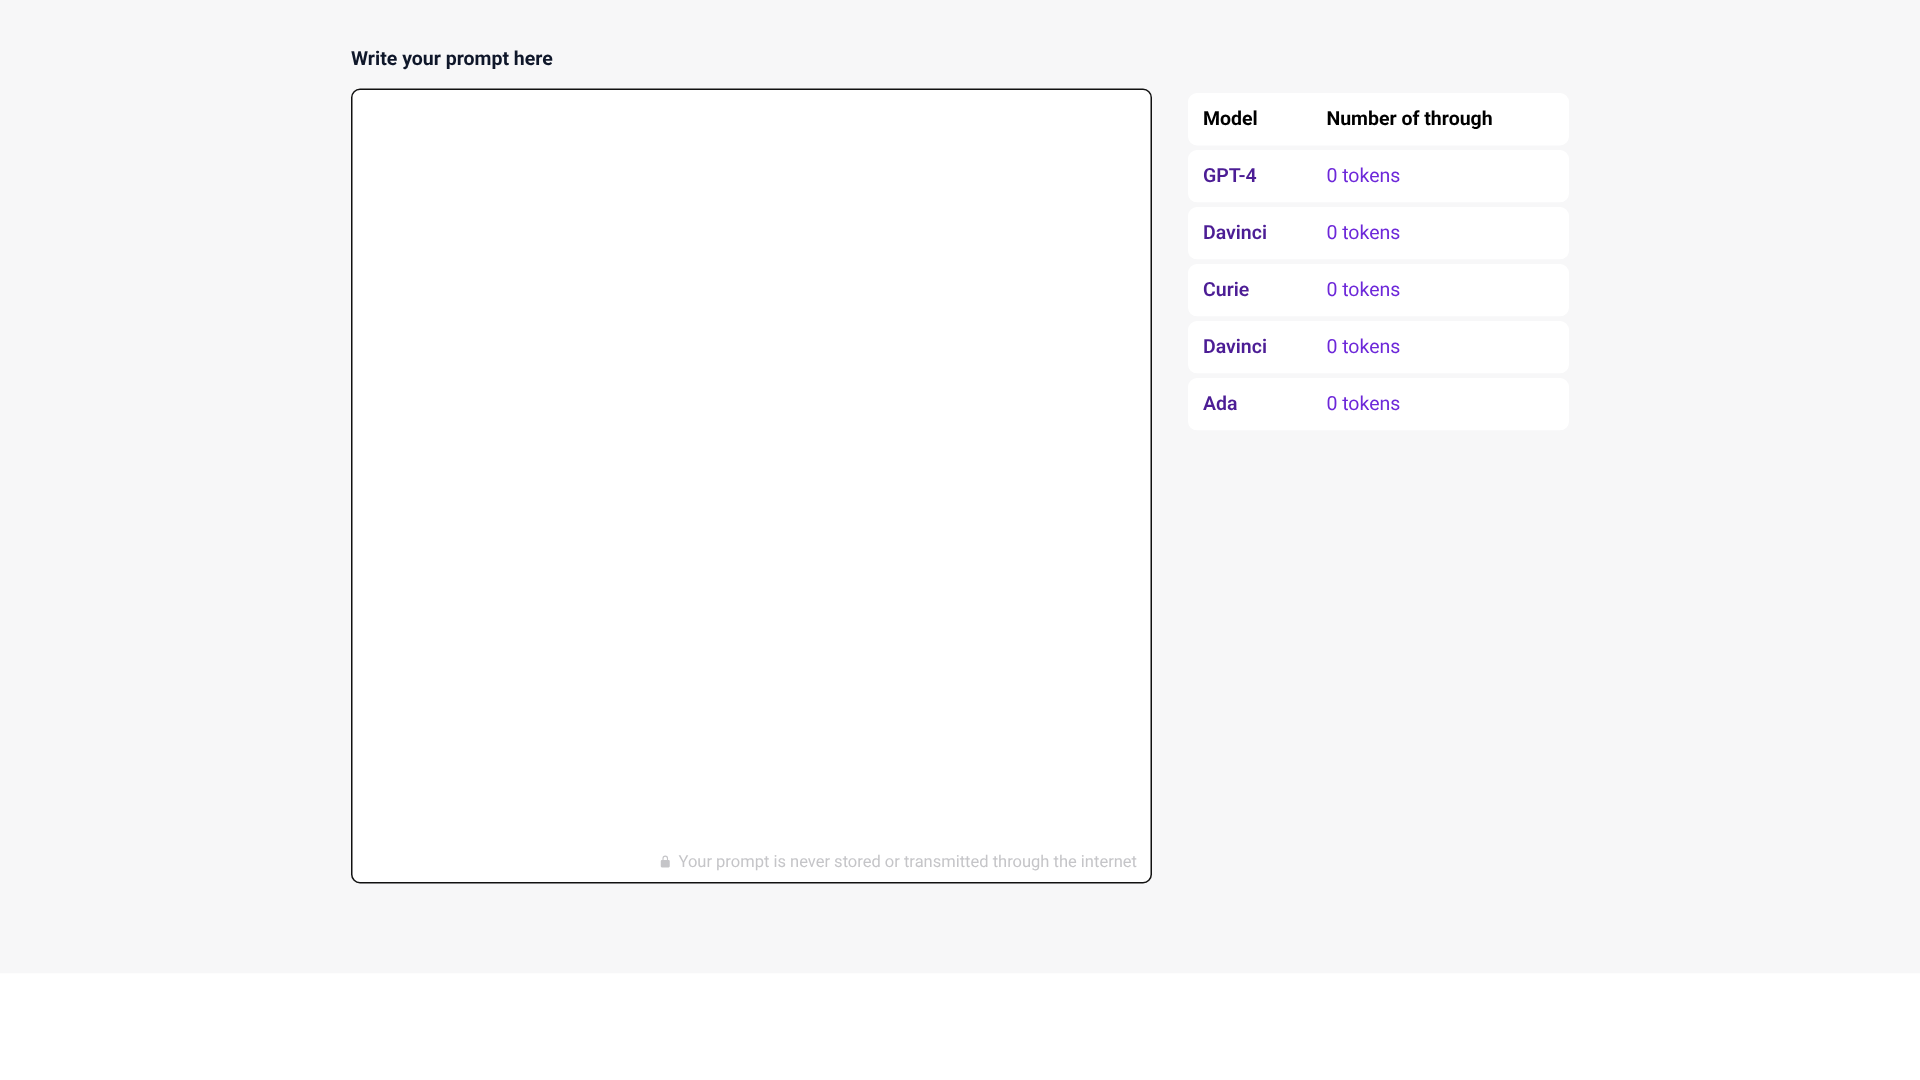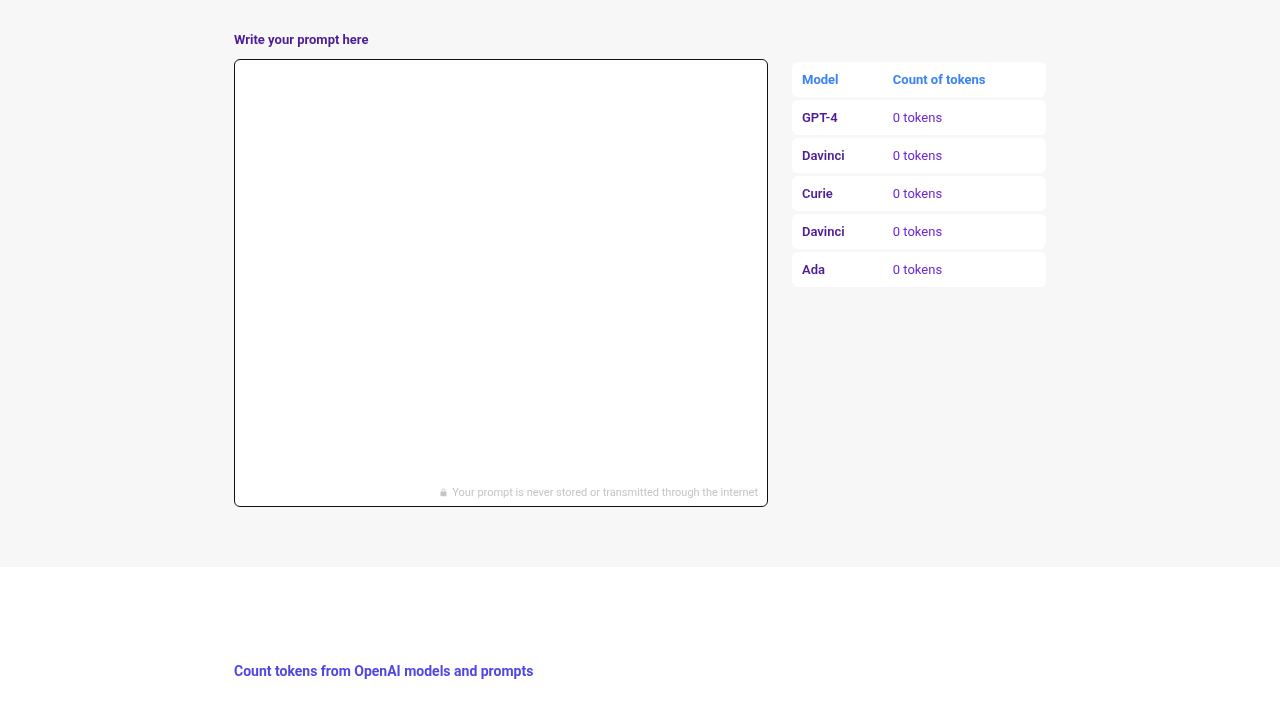--- a/index.html
+++ b/index.html
@@ -19,33 +19,33 @@
       background: #f7f7f8;
       padding: 32px 0 60px 0;
     }
     .wide-container {
       width: 812px;
       margin-left: 234px;
     }
     .label {
       font-size: 13px;
       font-weight: 700;
-      color: #4c1d95;
+      color: #0f172a;
       margin-bottom: 12px;
       display: block;
     }
     .main-row {
       display: flex;
       gap: 24px;
       align-items: flex-start;
     }
     .textarea-wrap {
       position: relative;
       width: 534px;
-      height: 448px;
+      height: 530px;
     }
     textarea.prompt-input {
       width: 100%;
       height: 100%;
       border: 1.5px solid #111;
       border-radius: 6px;
       background: #fff;
       padding: 12px;
       font-size: 14px;
       font-family: inherit;
@@ -82,21 +82,21 @@
       border-spacing: 0 3px;
     }
     .token-table th, .token-table td {
       text-align: left;
       font-size: 13px;
       padding: 10px 10px;
     }
     .token-table thead th {
       background: #fff;
       font-weight: 700;
-      color: #3b82f6;
+      color: #000000;
       border-bottom: 0;
     }
     .token-table thead th:first-child {
       border-top-left-radius: 6px;
       border-bottom-left-radius: 6px;
     }
     .token-table thead th:last-child {
       border-top-right-radius: 6px;
       border-bottom-right-radius: 6px;
     }
@@ -142,21 +142,21 @@
               </svg>
           </span>
           <span>Your prompt is never stored or transmitted through the internet</span>
         </div>
       </div>
       <div class="table-wrap">
         <table class="token-table">
           <thead>
             <tr>
               <th>Model</th>
-              <th>Count of tokens</th>
+              <th>Number of through</th>
             </tr>
           </thead>
           <tbody id="token-tbody">
               <tr>
                 <td>GPT-4</td>
                 <td>0 tokens</td>
               </tr>
               <tr>
                 <td>Davinci</td>
                 <td>0 tokens</td>

